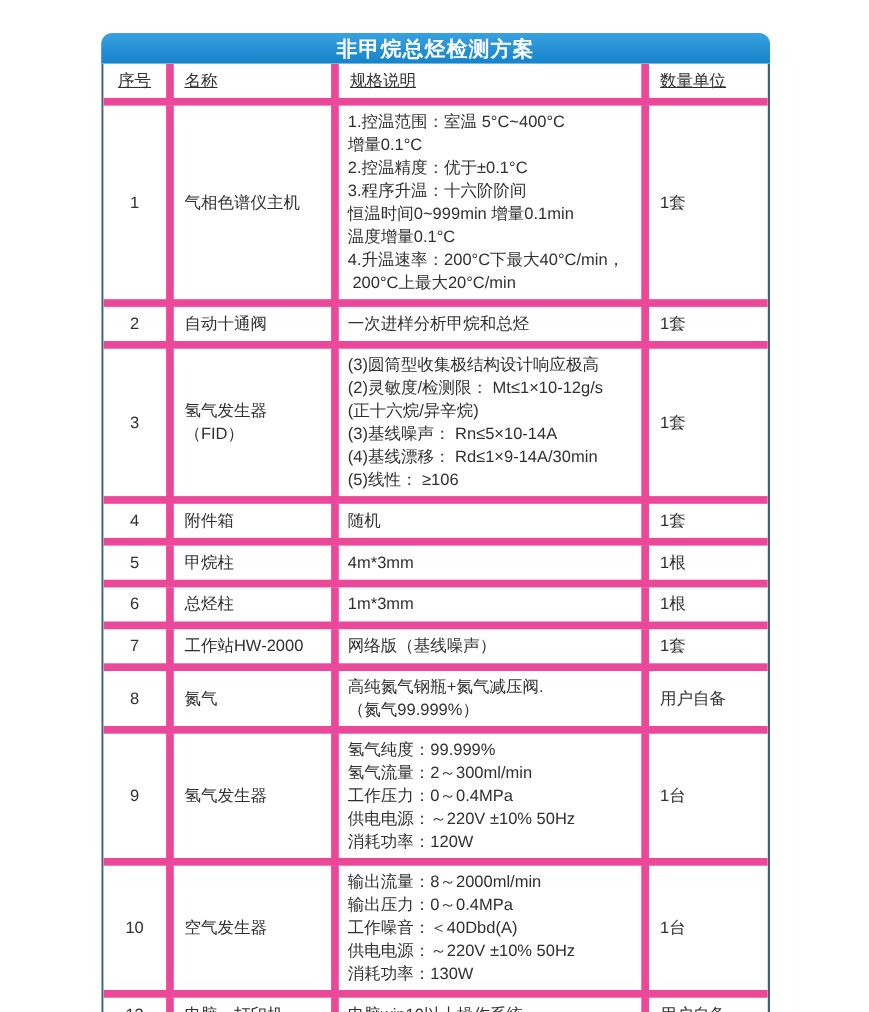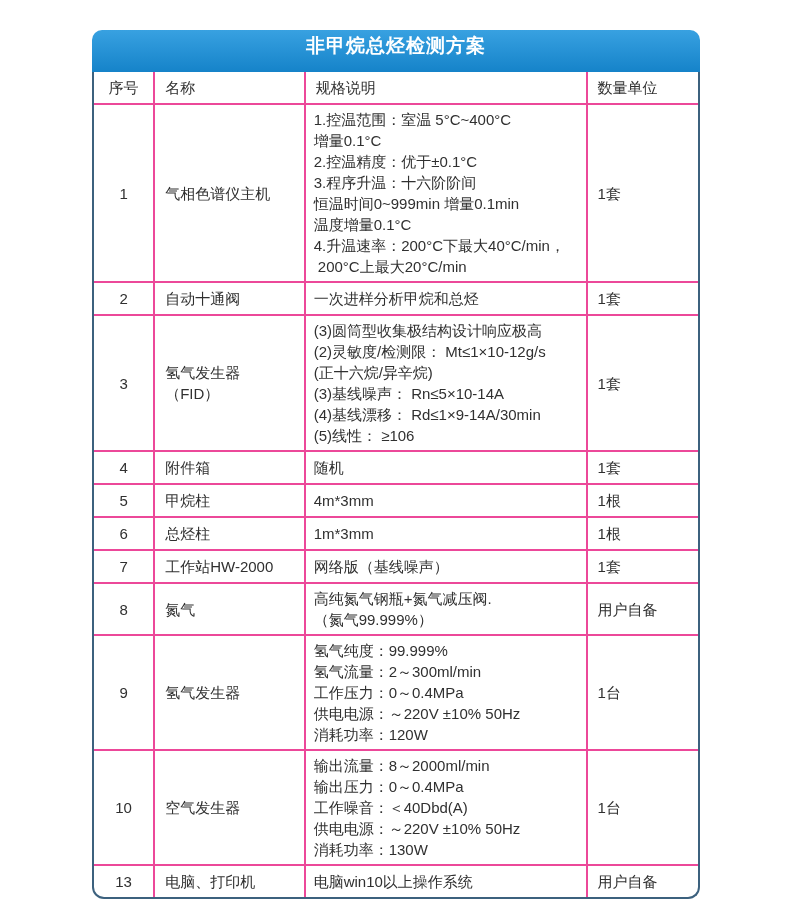--- a/index.html
+++ b/index.html
@@ -9,21 +9,21 @@
     width:790px;
     height:920px;
     font-family:"Liberation Sans","DejaVu Sans",sans-serif;
     color:#303030;
   }
   .card{
     width:608px;
     margin:30px 0 0 92px;
   }
   .title-bar{
-    height:42px;
+    height:28px;
     line-height:31px;
     text-align:center;
     color:#ffffff;
     font-size:19px;
     font-weight:bold;
     letter-spacing:1px;
     border-radius:10px 10px 0 0;
     background:linear-gradient(180deg,#38a1e1 0%,#1583c9 100%);
   }
   .table-wrap{
@@ -37,32 +37,32 @@
     width:100%;
     border-collapse:collapse;
     table-layout:fixed;
     font-size:15px;
   }
   col.c-no{width:60px;}
   col.c-name{width:150px;}
   col.c-spec{width:281px;}
   col.c-qty{width:111px;}
   th,td{
-    border:2px solid #ec4899;
+    border:7px solid #ec4899;
     padding:5px 10px;
     vertical-align:middle;
     text-align:left;
     font-weight:normal;
     line-height:21px;
     overflow:hidden;
   }
   th{height:18px;}
   td:first-child,th:first-child{border-left:none;text-align:center;padding:5px 2px;}
   td:last-child,th:last-child{border-right:none;}
-  thead th{border-top:none;}
+  thead th{border-top:none;text-decoration:underline;}
   tbody tr:last-child td{border-bottom:none;}
   td.spec-cell{padding:4px 8px;}
   .spec-line{
     white-space:pre-wrap;
     line-height:21px;
   }
 </style>
 </head>
 <body>
 

